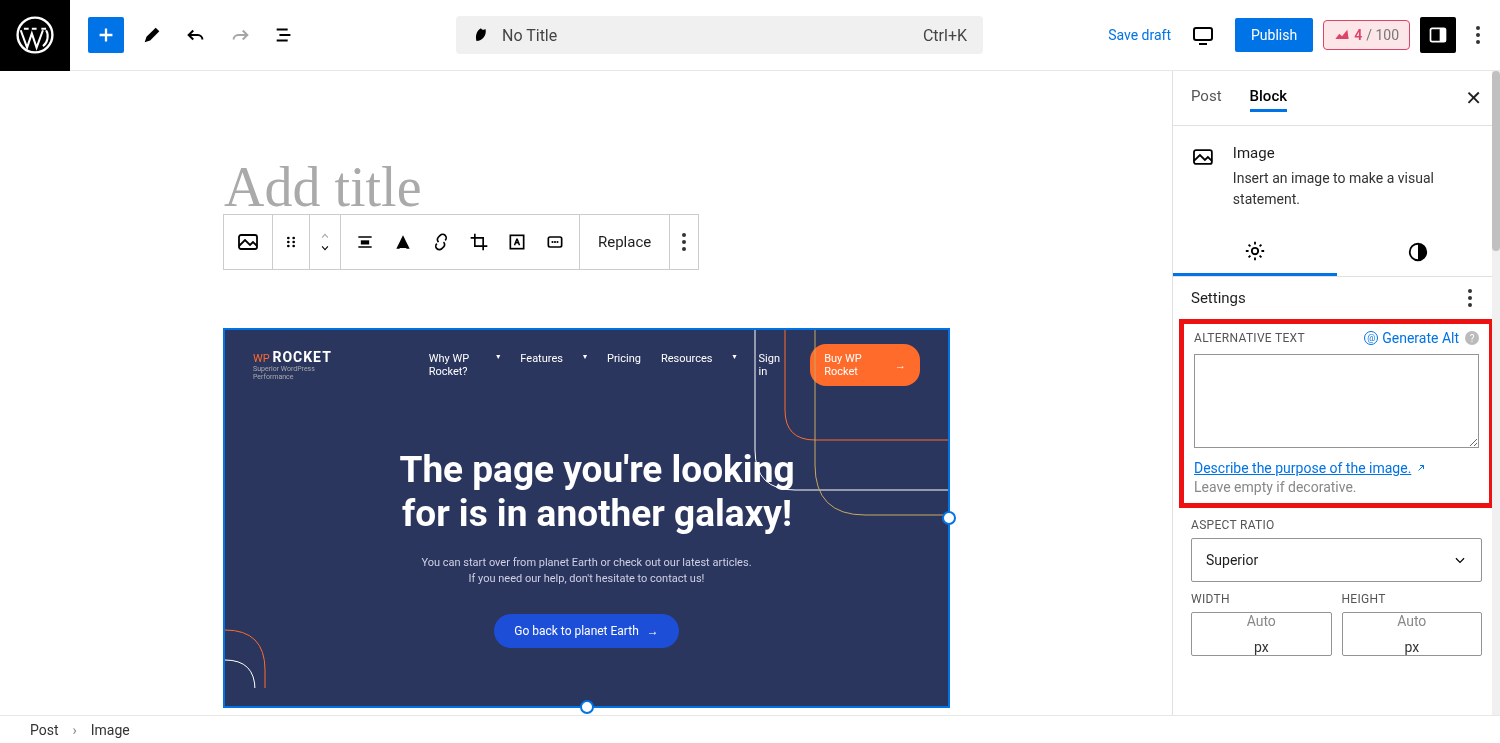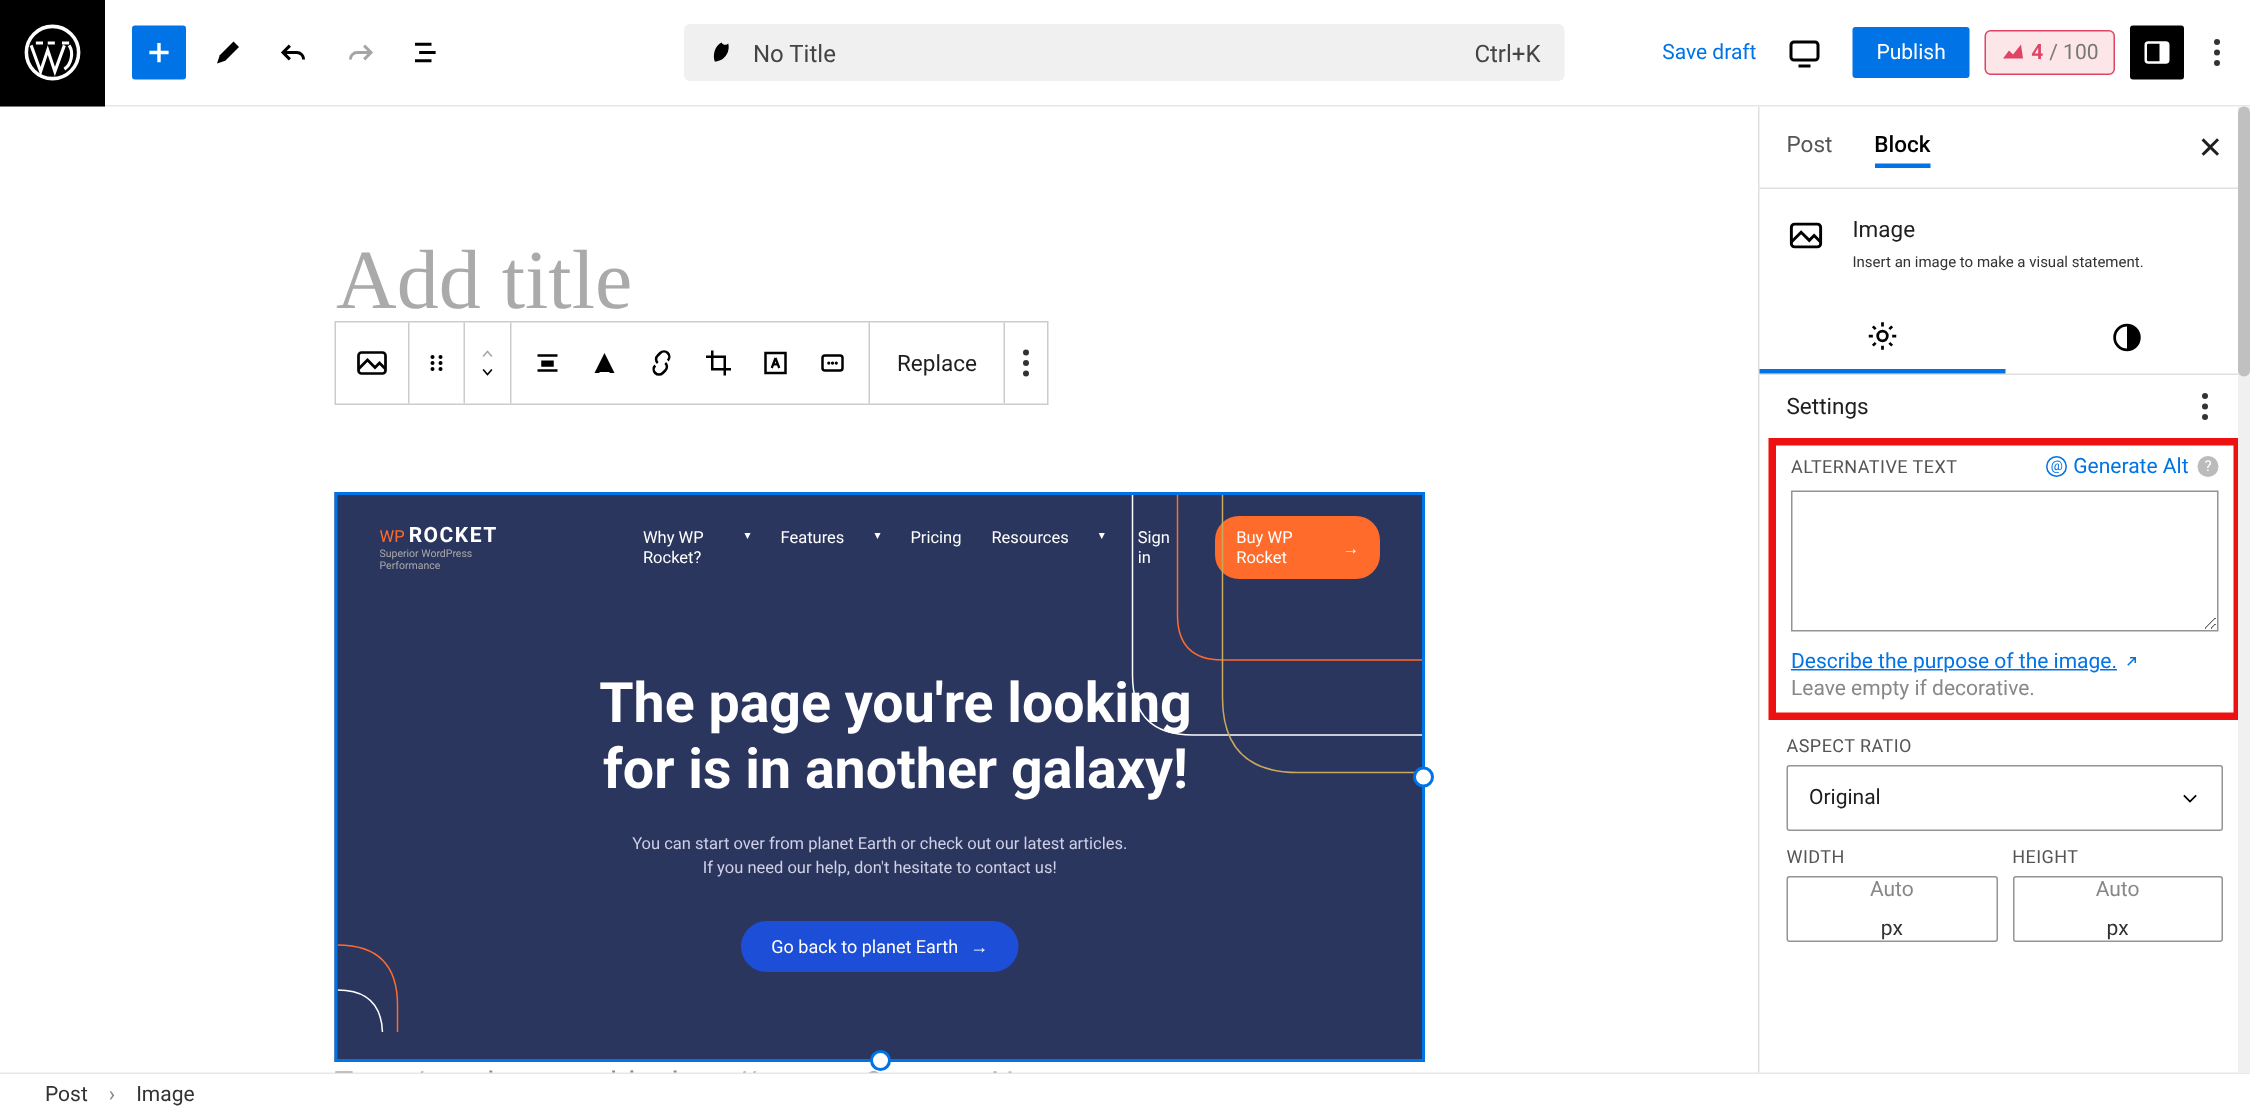--- a/index.html
+++ b/index.html
@@ -3,21 +3,21 @@
 <meta charset="utf-8">
 <style>
   * { box-sizing: border-box; margin: 0; padding: 0; }
   html, body { width: 1500px; height: 743px; font-family: -apple-system, BlinkMacSystemFont, "Segoe UI", Roboto, sans-serif; overflow: hidden; background: #fff; color: #1e1e1e; }
   .topbar { display: flex; align-items: center; height: 71px; border-bottom: 1px solid #e7e7e7; }
   .wp-logo { width: 70px; height: 71px; background: #000; display: flex; align-items: center; justify-content: center; }
   .wp-logo svg { width: 38px; height: 38px; }
   .add-btn { width: 36px; height: 36px; background: #0073e6; margin-left: 18px; display: flex; align-items: center; justify-content: center; border-radius: 2px; }
   .icon-btn { width: 44px; height: 44px; display: flex; align-items: center; justify-content: center; cursor: pointer; }
   .toolbar-icons { display: flex; gap: 0; margin-left: 6px; }
-  .title-pill { flex: 0 0 auto; width: 587px; height: 38px; background: #f0f0f0; border-radius: 4px; margin-left: 150px; display: flex; align-items: center; padding: 0 16px; color: #444; text-align: center; }
+  .title-pill { flex: 0 0 auto; width: 527px; height: 38px; background: #f0f0f0; border-radius: 4px; margin-left: 150px; display: flex; align-items: center; padding: 0 16px; color: #444; text-align: center; }
   .title-pill .nt { margin-left: 12px; }
   .title-pill .kbd { margin-left: auto; }
   .right-actions { margin-left: auto; display: flex; align-items: center; gap: 10px; padding-right: 10px; }
   .save-draft { color: #0073e6; font-size: 14px; }
   .publish-btn { background: #0073e6; color: #fff; padding: 9px 16px; border-radius: 2px; font-size: 14px; }
   .score-box { border: 1.5px solid #d46; background: #fde6e8; border-radius: 4px; padding: 6px 10px; display: flex; align-items: center; gap: 4px; font-size: 14px; }
   .score-box .num { color: #d46; font-weight: 600; }
   .score-box .den { color: #777; }
   .sidebar-toggle { width: 36px; height: 36px; background: #000; display: flex; align-items: center; justify-content: center; border-radius: 2px; }
   .dots-v { display: flex; flex-direction: column; gap: 3px; align-items: center; justify-content: center; width: 24px; }
@@ -47,21 +47,21 @@
   .handle { position: absolute; width: 14px; height: 14px; background: #fff; border: 2px solid #0073e6; border-radius: 50%; }
   .handle.right { right: -8px; top: 50%; transform: translateY(-50%); }
   .handle.bottom { left: 50%; bottom: -8px; transform: translateX(-50%); }
   .block-prompt { position: absolute; top: 640px; left: 223px; color: #8b8b8b; font-size: 21px; letter-spacing: 0.3px; }
   .sidebar { width: 328px; border-left: 1px solid #e0e0e0; display: flex; flex-direction: column; position: relative; }
   .sb-tabs { display: flex; align-items: center; height: 55px; border-bottom: 1px solid #e0e0e0; padding: 0 18px; gap: 28px; }
   .sb-tab { font-size: 15px; color: #555; padding-bottom: 4px; }
   .sb-tab.active { color: #000; font-weight: 500; border-bottom: 3px solid #0073e6; padding-top: 3px;}
   .sb-close { margin-left: auto; font-size: 20px; }
   .sb-block-info { display: flex; gap: 18px; padding: 18px; }
-  .sb-block-info .desc { font-size: 10px; line-height: 1.5; color: #333; }
+  .sb-block-info .desc { font-size: 14px; line-height: 1.5; color: #333; }
   .sb-block-info .blockname { font-weight: 400; margin-bottom: 6px; font-size: 15px;}
   .sb-subtabs { display: flex; border-bottom: 1px solid #e0e0e0; }
   .sb-subtab { flex: 1; display: flex; align-items: center; justify-content: center; height: 48px; }
   .sb-subtab.active { border-bottom: 3px solid #0073e6; }
   .sb-settings-hdr { display: flex; align-items: center; justify-content: space-between; padding: 12px 18px; font-size: 15px; }
   .red-box { border: 5px solid #e11; margin: 0 6px; padding: 6px 10px 8px; }
   .sb-label { font-size: 12px; color: #555; letter-spacing: 0.3px; text-transform: uppercase; }
   .alt-row { display: flex; align-items: center; justify-content: space-between; margin-bottom: 8px; }
   .gen-alt { color: #0073e6; font-size: 14px; display: flex; align-items: center; gap: 4px; }
   .gen-alt .at { width: 14px; height: 14px; border: 1.5px solid #0073e6; border-radius: 50%; font-size: 9px; display: inline-flex; align-items: center; justify-content: center; }
@@ -329,21 +329,21 @@
           <span>Describe the purpose of the image.</span> 
           <svg width="12" height="12" viewBox="0 0 24 24">
             <path d="M7 17 L17 7 M10 7h7v7" fill="none" stroke="#0073e6" stroke-width="2"></path>
           </svg>
         </a>
       <div class="decorative">Leave empty if decorative.</div>
     </div>
     <div class="sb-field">
       <div class="sb-label">ASPECT RATIO</div>
       <div class="select-box">
-        <span>Original</span>
+        <span>Superior</span>
         <svg width="14" height="14" viewBox="0 0 24 24">
             <path d="M5 9 L12 16 L19 9" fill="none" stroke="#000" stroke-width="2"></path>
           </svg>
       </div>
     </div>
     <div class="wh-row">
       <div class="wh-col">
         <div class="sb-label">WIDTH</div>
         <div class="wh-input">
             <span>Auto</span>

